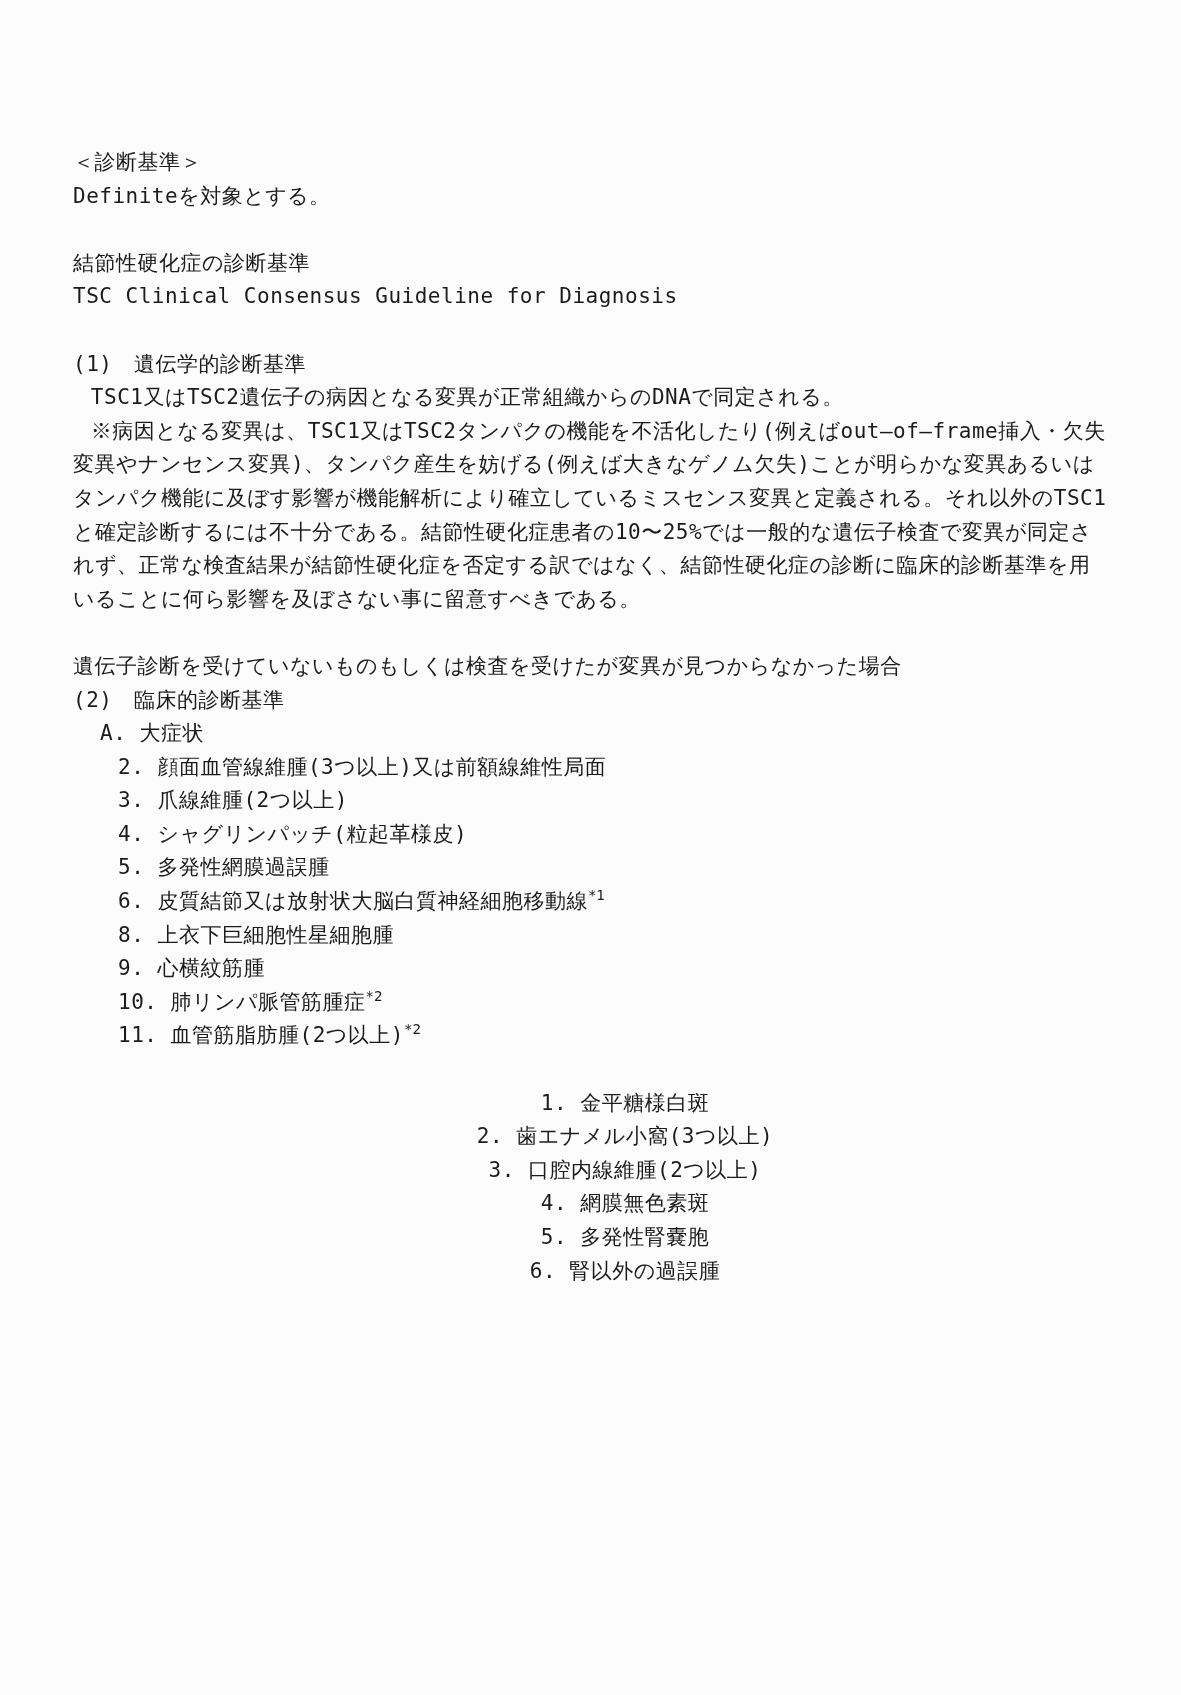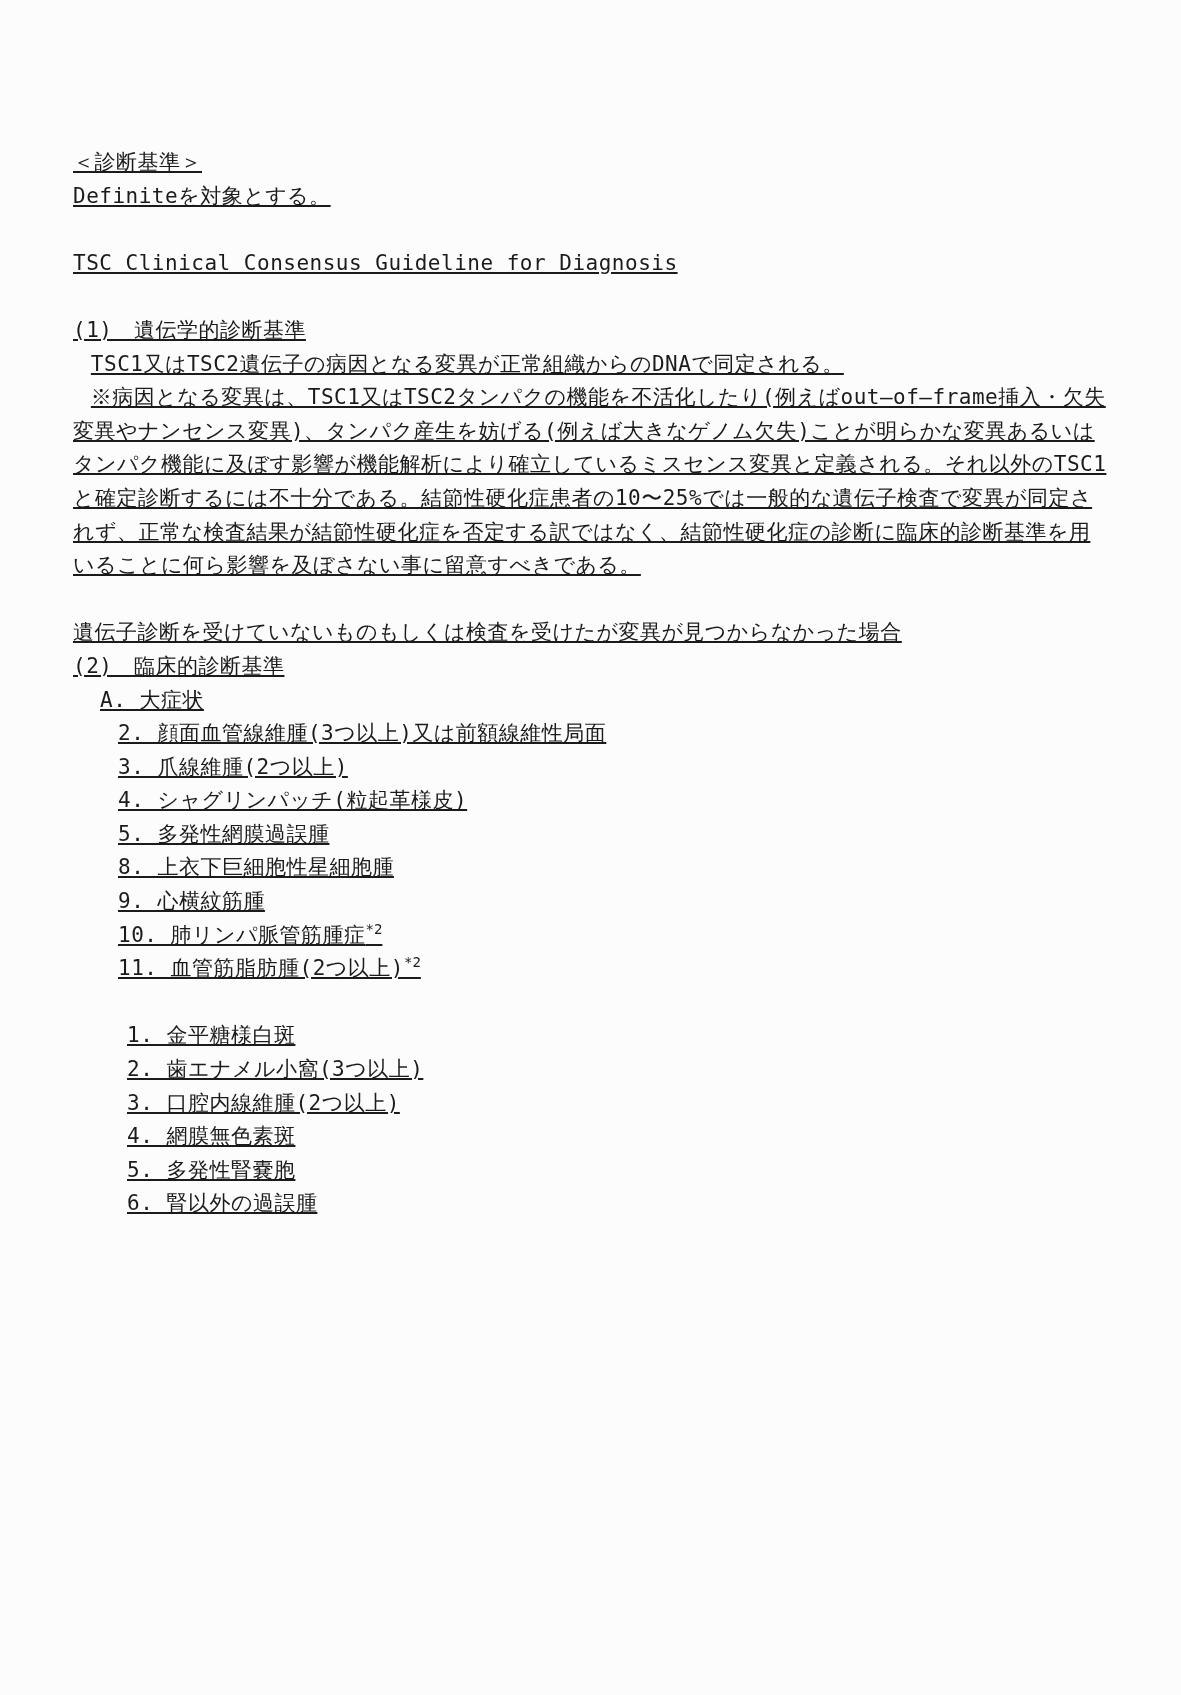--- a/index.html
+++ b/index.html
@@ -20,45 +20,45 @@
     width: 1181px;
     min-height: 1695px;
     padding: 146px 58px 60px 73px;
     background: #fcfcfc;
   }
   .line {
     height: 33.6px;
     line-height: 33.6px;
     white-space: pre;
     letter-spacing: 0.5px;
-    text-decoration: underline;
   }
   .gap { height: 33.6px; }
   .indent-1 { text-indent: 0.85em; }
   .note-lines > .line:first-child { text-indent: 0.85em; }
   .sub-heading { padding-left: 27px; }
   .items-major { padding-left: 45px; }
-  .items-minor { padding-left: 54px; }
+  .items-minor { padding-left: 54px; text-align: center; }
   sup.fn {
     font-size: 14px;
     line-height: 0;
     vertical-align: super;
     letter-spacing: 0;
   }
 </style>
 </head>
 <body>
 
 <div class="page">
 
   <div class="line">＜診断基準＞</div>
   <div class="line">Definiteを対象とする。</div>
 
   <div class="gap"></div>
 
+  <div class="line">結節性硬化症の診断基準</div>
   <div class="line">TSC Clinical Consensus Guideline for Diagnosis</div>
 
   <div class="gap"></div>
 
   <div class="line">(1)　遺伝学的診断基準</div>
   <div class="line indent-1">TSC1又はTSC2遺伝子の病因となる変異が正常組織からのDNAで同定される。</div>
   <div class="note-lines">
       <div class="line">※病因となる変異は、TSC1又はTSC2タンパクの機能を不活化したり(例えばout—of—frame挿入・欠失</div>
       <div class="line">変異やナンセンス変異)、タンパク産生を妨げる(例えば大きなゲノム欠失)ことが明らかな変異あるいは</div>
       <div class="line">タンパク機能に及ぼす影響が機能解析により確立しているミスセンス変異と定義される。それ以外のTSC1</div>
@@ -72,20 +72,21 @@
   <div class="line">遺伝子診断を受けていないものもしくは検査を受けたが変異が見つからなかった場合</div>
 
   <div class="line">(2)　臨床的診断基準</div>
 
   <div class="line sub-heading">A. 大症状</div>
   <div class="items-major">
       <div class="line"><span>2. 顔面血管線維腫(3つ以上)又は前額線維性局面</span></div>
       <div class="line"><span>3. 爪線維腫(2つ以上)</span></div>
       <div class="line"><span>4. シャグリンパッチ(粒起革様皮)</span></div>
       <div class="line"><span>5. 多発性網膜過誤腫</span></div>
+      <div class="line"><span>6. 皮質結節又は放射状大脳白質神経細胞移動線</span><sup class="fn">*1</sup></div>
       <div class="line"><span>8. 上衣下巨細胞性星細胞腫</span></div>
       <div class="line"><span>9. 心横紋筋腫</span></div>
       <div class="line"><span>10. 肺リンパ脈管筋腫症</span><sup class="fn">*2</sup></div>
       <div class="line"><span>11. 血管筋脂肪腫(2つ以上)</span><sup class="fn">*2</sup></div>
     </div>
 
   <div class="gap"></div>
 
   <div class="items-minor">
       <div class="line"><span>1. 金平糖様白斑</span></div>

